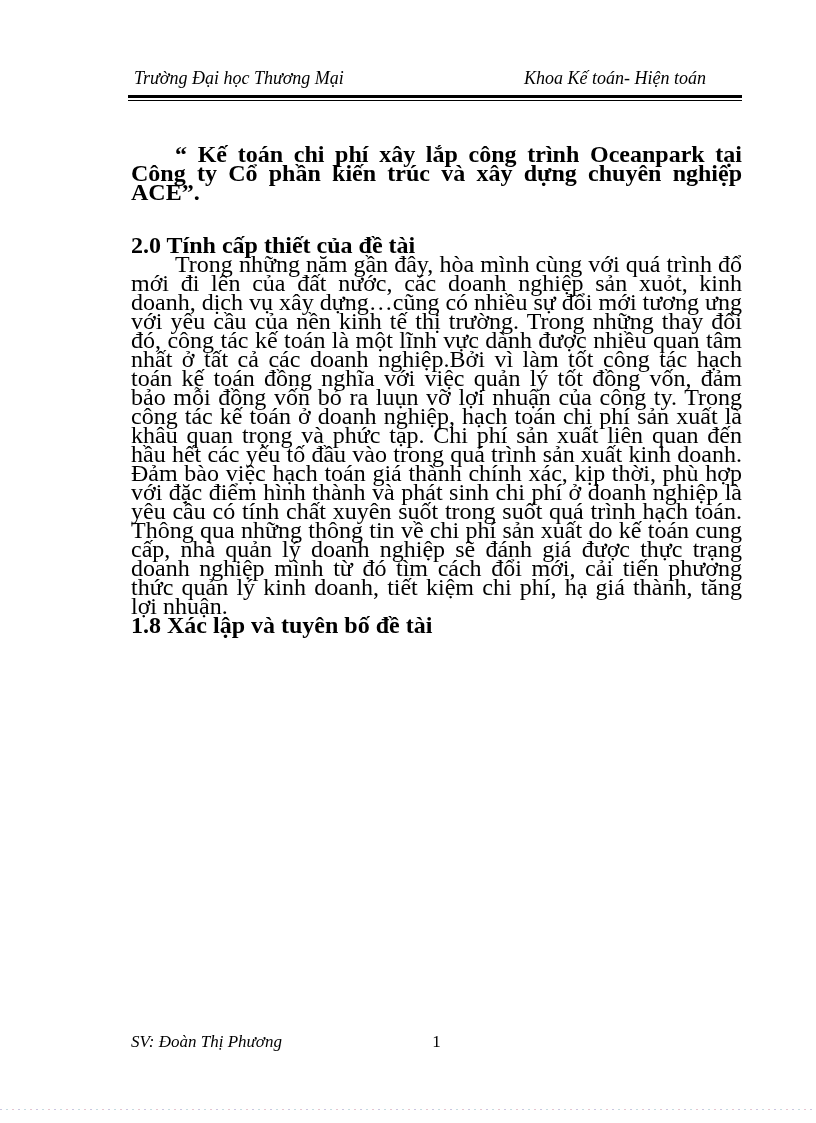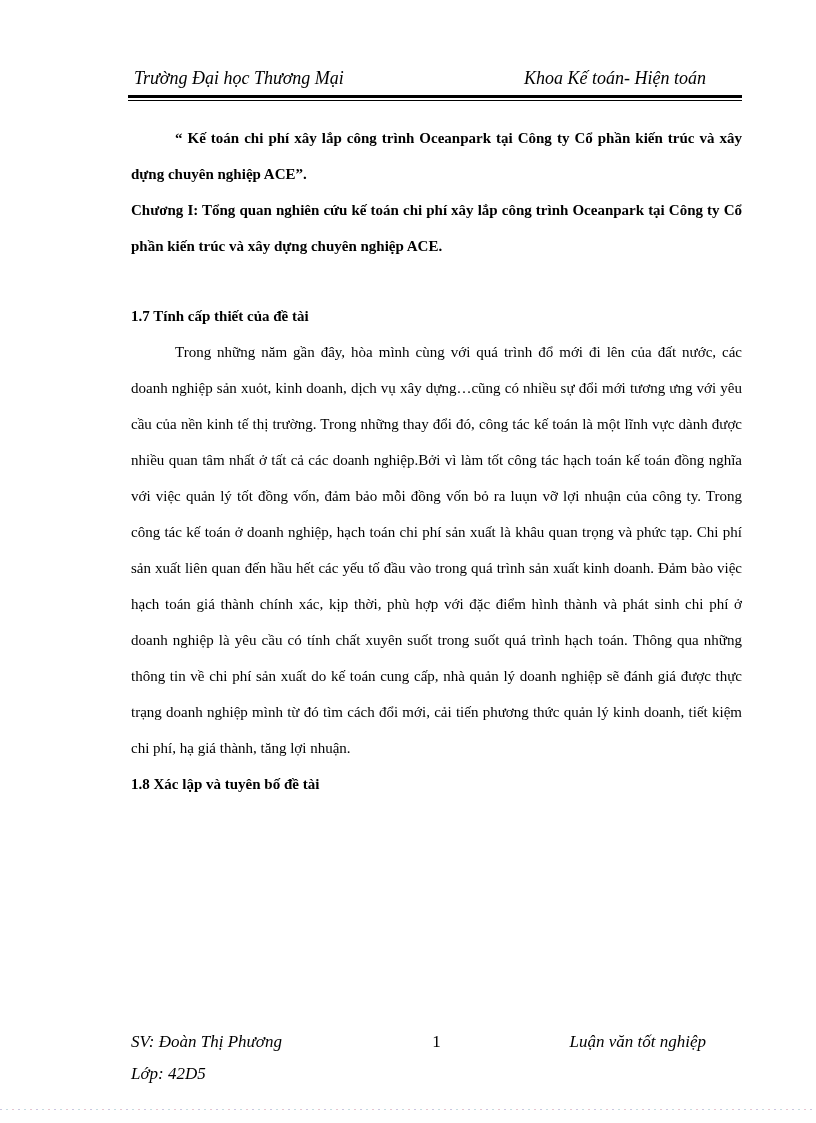--- a/index.html
+++ b/index.html
@@ -39,24 +39,24 @@
   }
   .header-rule-thin {
     height: 1px;
     background: #000000;
     margin-top: 2px;
   }
   
   .doc-body {
     position: absolute;
     left: 131px;
-    top: 120px;
+    top: 145px;
     width: 611px;
-    font-size: 15px;
-    line-height: 36px;
+    font-size: 24px;
+    line-height: 19px;
     text-align: justify;
   }
   .para-bold {
     font-weight: bold;
     margin: 0;
   }
   .para {
     margin: 0;
   }
   .indent {
@@ -132,33 +132,30 @@
     <div class="header-row">
       <span>Trường Đại học Thương Mại</span>
       <span>Khoa Kế toán- Hiện toán</span>
     </div>
     <div class="header-rule-thick"></div>
     <div class="header-rule-thin"></div>
   </div>
 
   <div class="doc-body">
     <p class="para-bold indent">“ Kế toán chi phí xây lắp công trình Oceanpark tại Công ty Cổ phần kiến trúc và xây dựng chuyên nghiệp ACE”.</p>
-    <p class="para-bold">Chương I: Tổng quan nghiên cứu kế toán chi phí xây lắp công trình Oceanpark tại Công ty Cổ phần kiến trúc và xây dựng chuyên nghiệp ACE.</p>
     <div class="blank-line"></div>
-    <p class="section-heading">1.7 Tính cấp thiết của đề tài</p>
+    <p class="section-heading">2.0 Tính cấp thiết của đề tài</p>
     <p class="para indent">Trong những năm gần đây, hòa mình cùng với quá trình đổ mới đi lên của đất nước, các doanh nghiệp sản xuỏt, kinh doanh, dịch vụ xây dựng…cũng có nhiều sự đổi mới tương ưng với yêu cầu của nền kinh tế thị trường. Trong những thay đổi đó, công tác kế toán là một lĩnh vực dành được nhiều quan tâm nhất ở tất cả các doanh nghiệp.Bởi vì làm tốt công tác hạch toán kế toán đồng nghĩa với việc quản lý tốt đồng vốn, đảm bảo mỗi đồng vốn bỏ ra luụn vỡ lợi nhuận của công ty. Trong công tác kế toán ở doanh nghiệp, hạch toán chi phí sản xuất là khâu quan trọng và phức tạp. Chi phí sản xuất liên quan đến hầu hết các yếu tố đầu vào trong quá trình sản xuất kinh doanh. Đảm bào việc hạch toán giá thành chính xác, kịp thời, phù hợp với đặc điểm hình thành và phát sinh chi phí ở doanh nghiệp là yêu cầu có tính chất xuyên suốt trong suốt quá trình hạch toán. Thông qua những thông tin về chi phí sản xuất do kế toán cung cấp, nhà quản lý doanh nghiệp sẽ đánh giá được thực trạng doanh nghiệp mình từ đó tìm cách đổi mới, cải tiến phương thức quản lý kinh doanh, tiết kiệm chi phí, hạ giá thành, tăng lợi nhuận.</p>
     <p class="section-heading">1.8 Xác lập và tuyên bố đề tài</p>
   </div>
 
   <div class="footer">
     <div class="footer-row">
       <div class="footer-left">
         <div>SV: Đoàn Thị Phương</div>
-        <div>Lớp: 42D5</div>
       </div>
       <div class="footer-page-num">1</div>
-      <div class="footer-right">Luận văn tốt nghiệp</div>
     </div>
   </div>
 
   <div class="bottom-dotted"></div>
 
 </div>
 
 </body></html>

